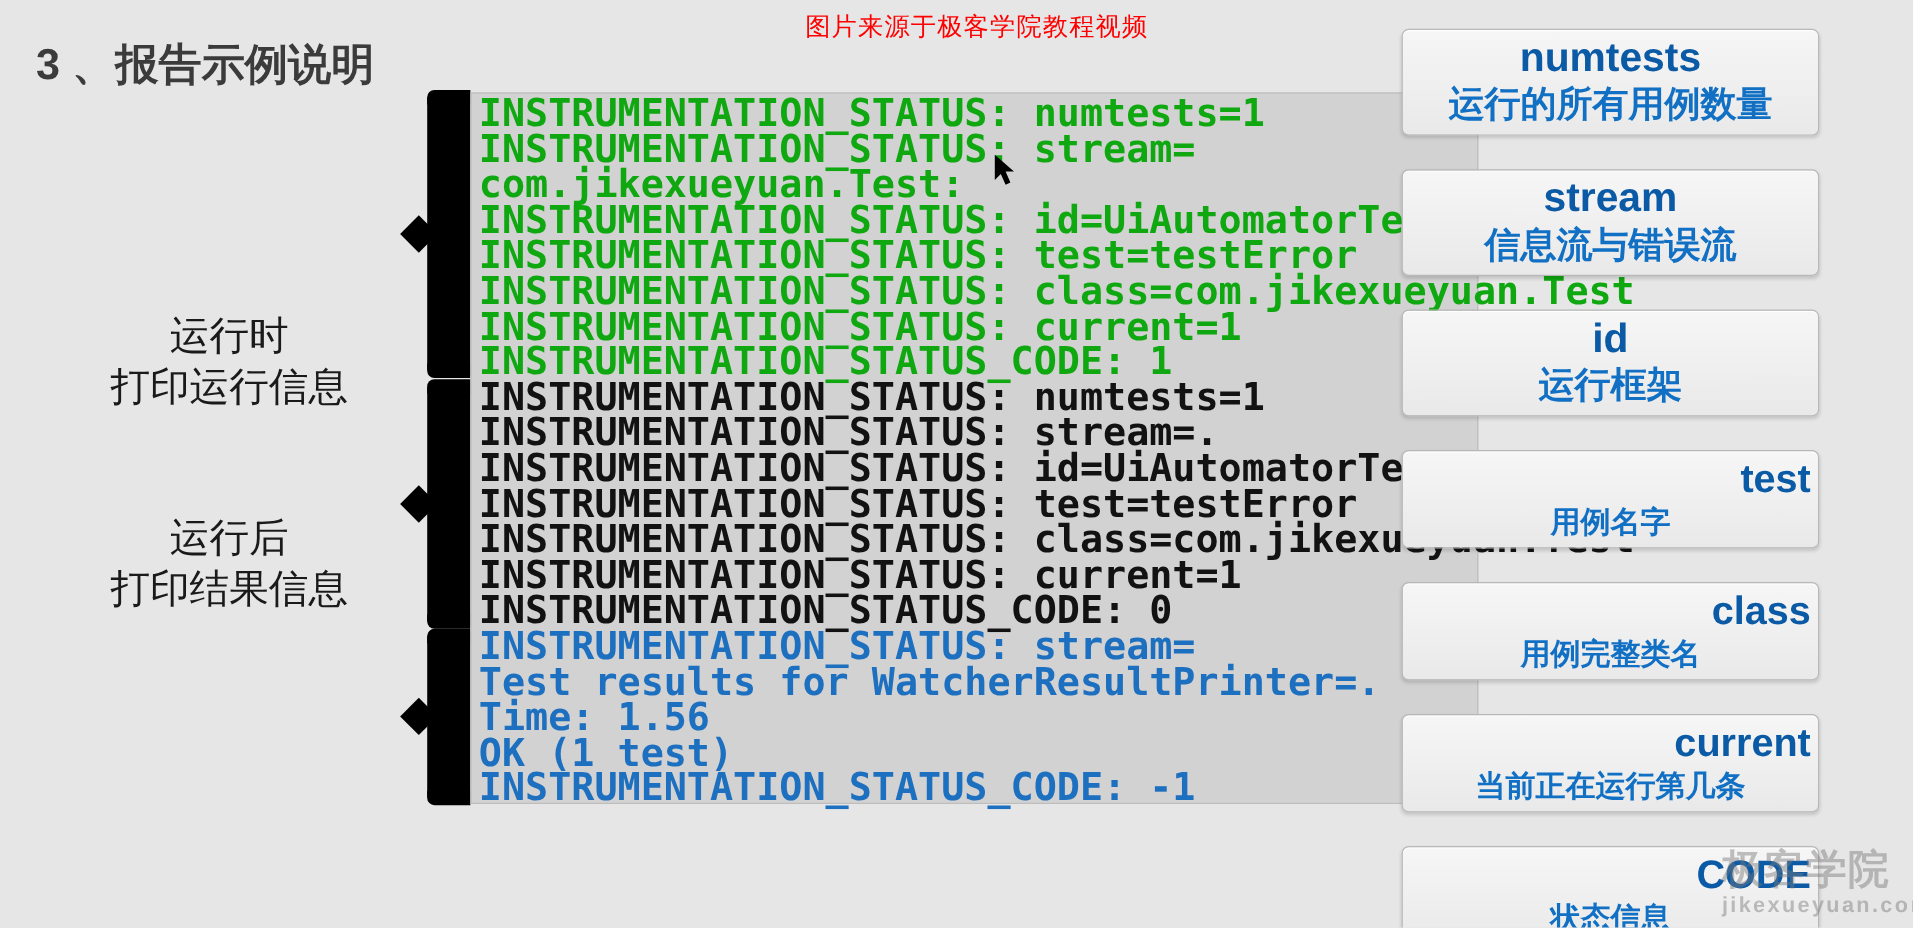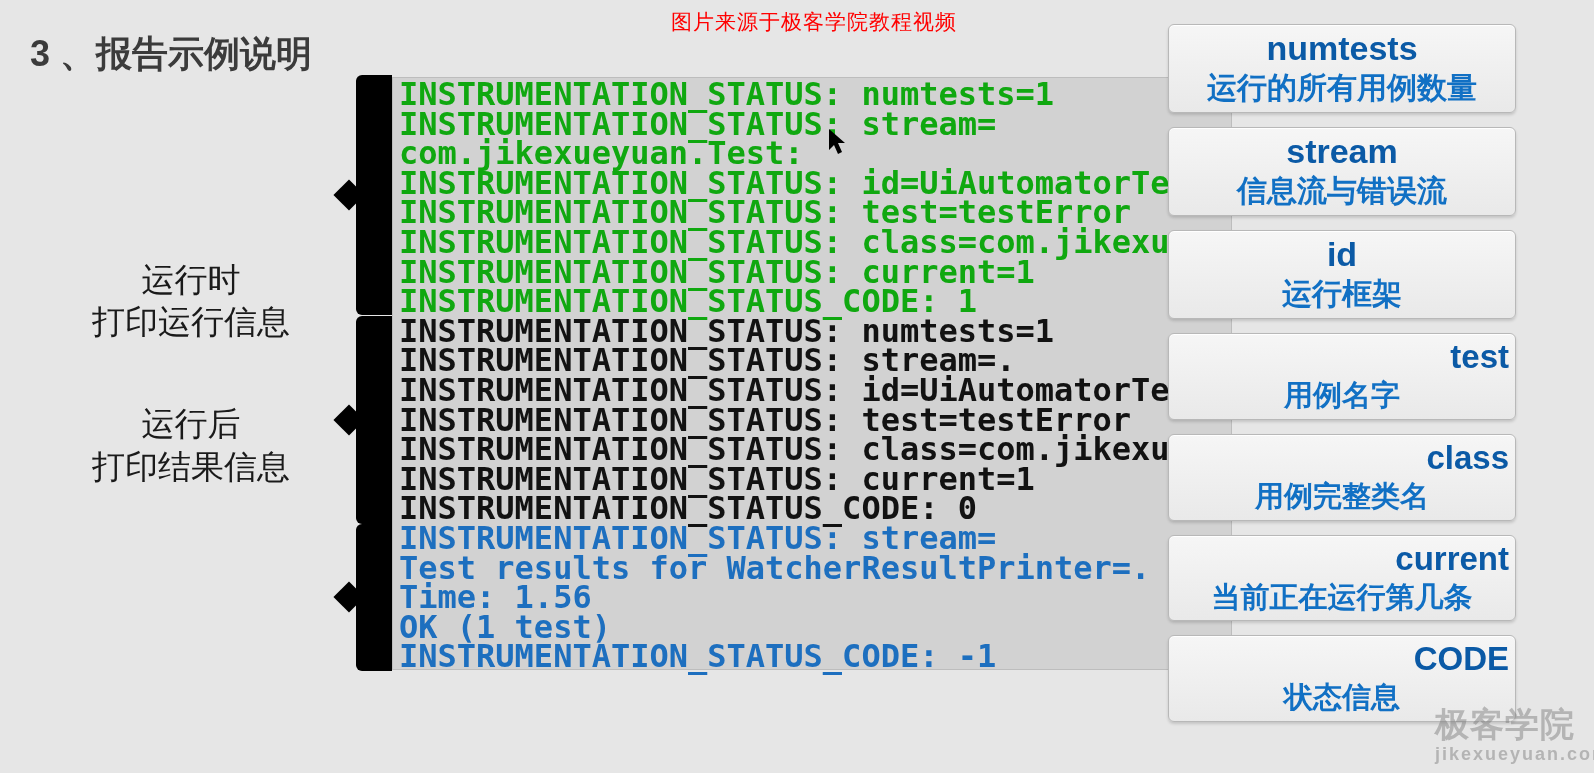--- a/index.html
+++ b/index.html
@@ -3,40 +3,40 @@
 <meta charset="utf-8">
 <style>
   html,body{margin:0;padding:0;width:1594px;height:773px;background:#e6e6e6;font-family:"Microsoft YaHei","Heiti SC",sans-serif;overflow:hidden;}
   .page{position:relative;width:1594px;height:773px;padding-left:34px;}
   .title{position:absolute;left:30px;top:30px;font-size:36px;font-weight:700;color:#3b3b3b;}
   .srcnote{position:absolute;left:0;right:0;top:8px;text-align:center;font-size:21px;color:#ff0000;letter-spacing:1px;}
   .labels{position:absolute;left:40px;top:135px;width:302px;}
   .lbl{color:#1a1a1a;font-size:33px;line-height:1.28;text-align:center;font-weight:500;}
   .lbl1{margin-top:0;}
   .lbl2{margin-top:124px;}
-  .lbl3{margin-top:60px;}
+  .lbl3{margin-top:84px;}
   .brace{position:absolute;left:356px;width:36px;background:#000;border-radius:6px 0 0 6px;}
   .brace::before,.brace::after{content:"";position:absolute;left:0;width:36px;height:12px;background:#000;}
   .brace::before{top:-2px;border-radius:6px 0 0 0;}
   .brace::after{bottom:-2px;border-radius:0 0 0 6px;}
   .brace .nub{position:absolute;left:-18px;width:22px;height:22px;background:#000;transform:rotate(45deg);}
   .b1{top:77px;height:236px;} .b1 .nub{top:107px;}
   .b2{top:318px;height:204px;} .b2 .nub{top:91px;}
   .b3{top:526px;height:143px;} .b3 .nub{top:60px;}
   .term{position:absolute;left:392px;top:77px;width:840px;height:593px;background:#d2d2d2;font-family:"DejaVu Sans Mono","Courier New",monospace;font-size:32px;line-height:29.6px;font-weight:700;white-space:pre;padding:2px 6px;box-sizing:border-box;border:1px solid #bdbdbd;}
   .g{color:#10a810;}
   .k{color:#121212;}
   .b{color:#1d6fbf;}
   .cursor{position:absolute;left:828px;top:128px;font-size:26px;color:#000;pointer-events:none;}
   .cards{position:absolute;left:1168px;top:24px;width:348px;}
-  .card{background:linear-gradient(#f6f6f6,#e9e9e9);border:1px solid #b8b8b8;border-radius:6px;box-shadow:0 2px 3px rgba(0,0,0,.15),inset 0 1px 0 #fff;margin-bottom:14px;padding:4px 6px 6px 6px;text-align:center;}
+  .card{background:linear-gradient(#f6f6f6,#e9e9e9);border:1px solid #b8b8b8;border-radius:6px;box-shadow:0 2px 3px rgba(0,0,0,.15),inset 0 1px 0 #fff;margin-bottom:28px;padding:4px 6px 6px 6px;text-align:center;}
   .card .h{color:#0b5aa6;font-size:34px;font-weight:700;line-height:1.15;}
   .card .s{color:#1170c4;font-size:30px;font-weight:600;line-height:1.2;margin-top:2px;}
   .card.compact .h{font-size:33px;text-align:right;}
-  .card.compact .s{font-size:29px;}
+  .card.compact .s{font-size:25px;}
   .wm{position:absolute;right:18px;bottom:8px;color:rgba(120,120,120,.45);font-size:34px;font-weight:700;letter-spacing:1px;pointer-events:none;}
   .wm .sub{display:block;font-size:18px;font-weight:700;letter-spacing:2px;margin-top:-4px;}
 </style>
 </head>
 <body>
 
 <div class="page">
   <div class="title">3 、报告示例说明</div>
   <div class="srcnote">图片来源于极客学院教程视频</div>
 

